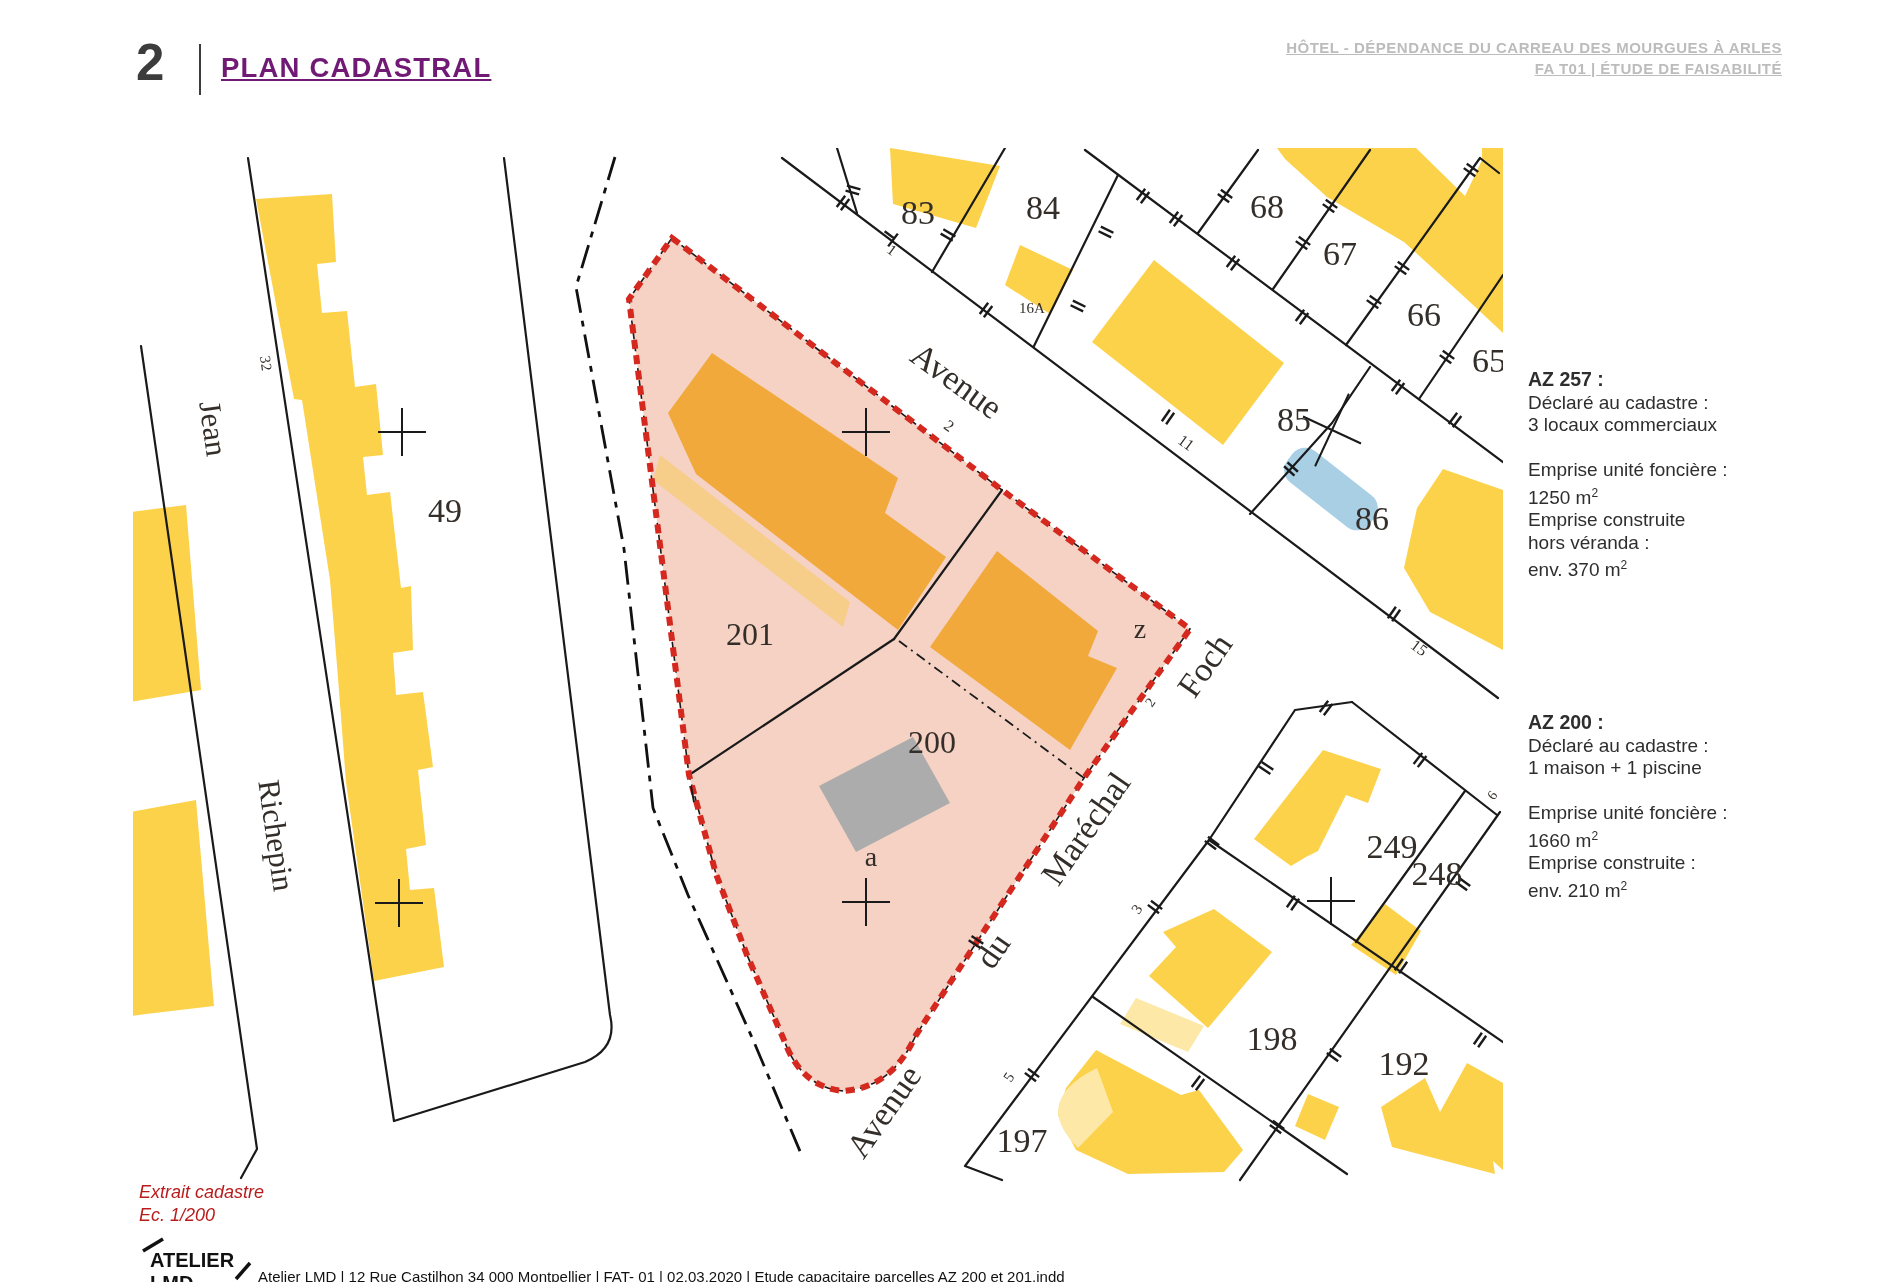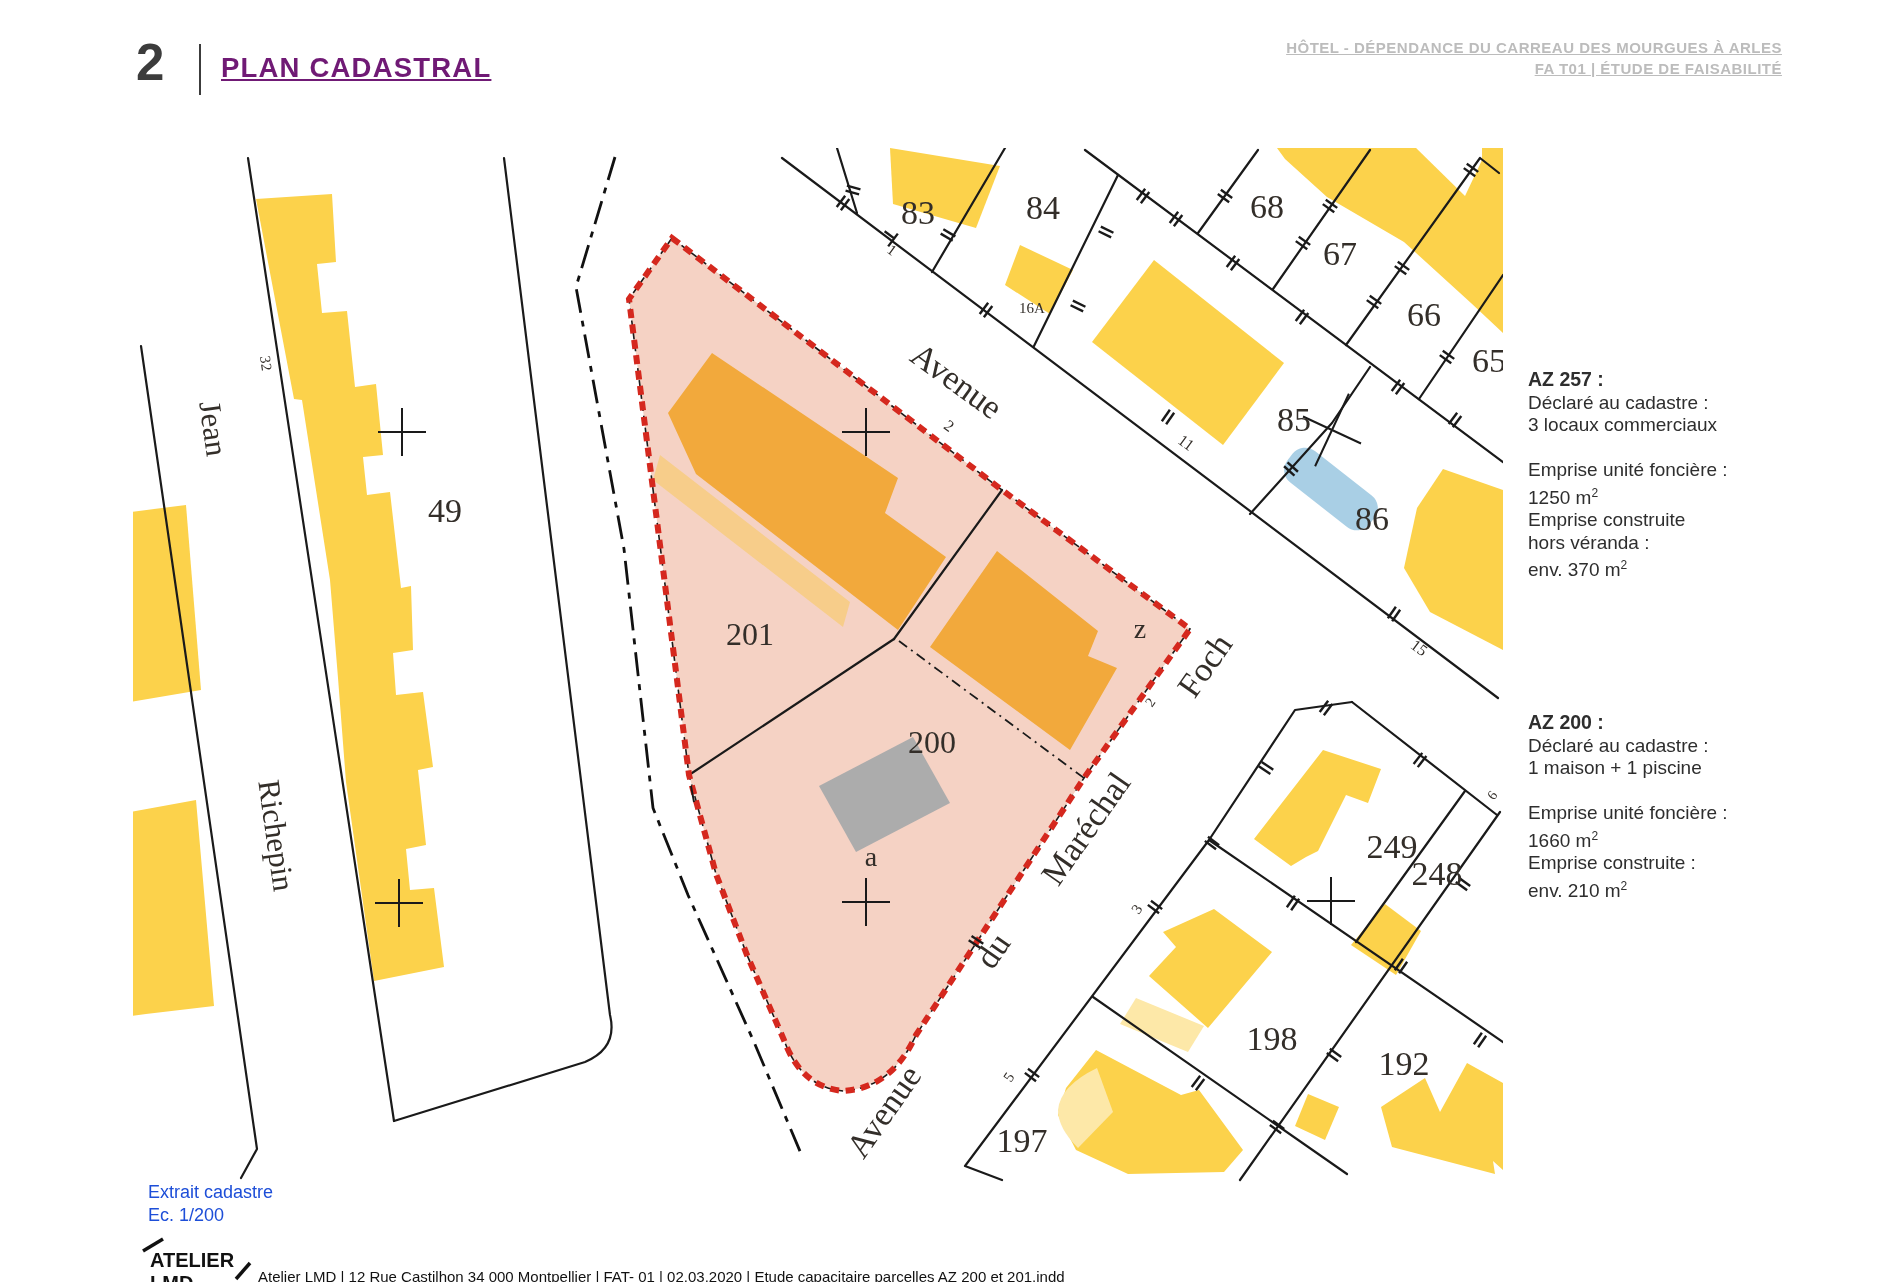--- a/index.html
+++ b/index.html
@@ -3,21 +3,21 @@
 <meta charset="utf-8">
 <style>
   html,body{margin:0;padding:0;background:#ffffff;}
   body{width:1900px;height:1282px;position:relative;overflow:hidden;font-family:"Liberation Sans",sans-serif;}
   .hnum{position:absolute;left:136px;top:33px;font-size:51px;font-weight:bold;color:#3c3c3c;}
   .hbar{position:absolute;left:199px;top:44px;width:2px;height:51px;background:#3c3c3c;}
   .htitle{position:absolute;left:221px;top:52px;font-size:27.5px;font-weight:bold;color:#701a75;letter-spacing:1.2px;text-decoration:underline;}
   .rtitle{position:absolute;right:118px;top:37px;text-align:right;color:#bcbcbc;font-weight:bold;font-size:15px;letter-spacing:0.5px;line-height:21px;text-decoration:underline;}
   .az{position:absolute;left:1528px;width:330px;color:#2e2e2e;font-size:19px;line-height:22.5px;}
   .az b{font-size:19.5px;}
-  .footnote{position:absolute;left:139px;top:1181px;font-size:18px;color:#1d4ed8;line-height:22.5px;margin-left:9px;}
+  .footnote{position:absolute;left:139px;top:1181px;font-style:italic;font-size:18px;color:#b91c1c;line-height:22.5px;}
   .atelier{position:absolute;left:150px;top:1249px;font-weight:bold;font-size:20px;color:#111;letter-spacing:0px;line-height:23px;}
   .footline{position:absolute;left:258px;top:1268px;font-size:15px;color:#111;}
   sup{font-size:12px;}
 </style>
 </head>
 <body>
 
 <div class="hnum">2</div>
 
 <div class="hbar"></div>

